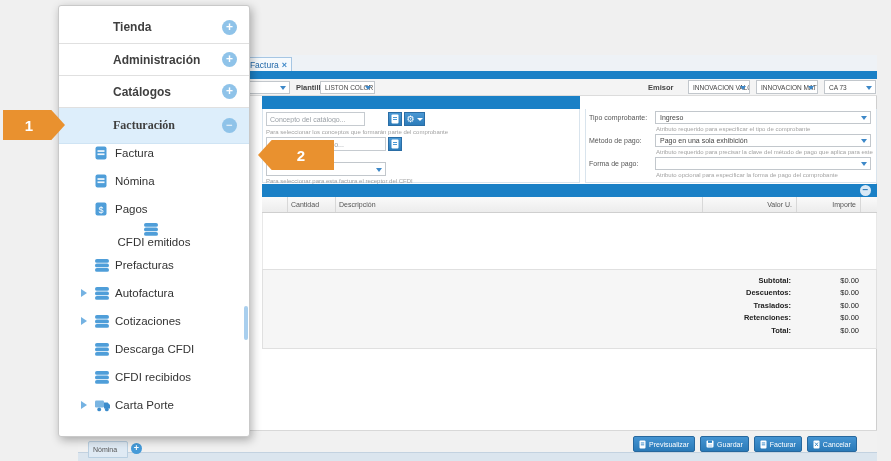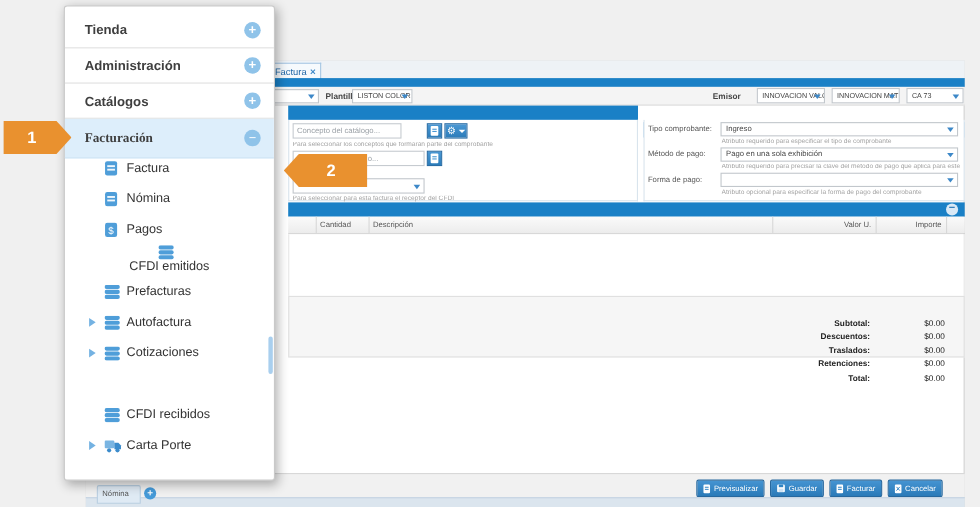--- a/index.html
+++ b/index.html
@@ -41,21 +41,21 @@
   .ttab{left:88px;top:441px;width:40px;height:17px;background:#dfeaf4;border:1px solid #b9cfe1;border-radius:2px 2px 0 0;
         font-size:7px;color:#555;display:flex;align-items:center;padding:0 4px;}
   .pluscirc{left:131px;top:443px;width:11px;height:11px;border-radius:50%;background:#459ad8;color:#fff;
         font-size:9px;line-height:10px;text-align:center;font-weight:bold;}
 
   
   .sidebar{left:58px;top:5px;width:192px;height:432px;background:#fff;border:1px solid #c9c9c9;border-radius:3px;
         box-shadow:2px 3px 10px rgba(0,0,0,.3);z-index:20;}
   .acc{position:absolute;left:0;width:190px;display:flex;align-items:center;padding:0 12px 0 18px;
         border-bottom:1px solid #e0e0e0;box-sizing:border-box;}
-  .acc .albl{flex:1;font-size:12px;font-weight:bold;color:#3f3f3f;}
+  .acc .albl{flex:1;font-size:12px;font-weight:bold;color:#3f3f3f;margin-left:36px;}
   .toggle{width:15px;height:15px;border-radius:50%;background:#8fc3e9;color:#fff;text-align:center;
         font-size:12px;line-height:14px;font-weight:bold;}
   .tg-plus::before{content:"+";}
   .tg-minus::before{content:"\2212";}
   .acc-active{background:#ddeefb;border-bottom:1px solid #cfe4f4;font-family:Liberation Serif, serif;}
   .mitem{position:absolute;left:0;width:190px;height:28px;display:flex;align-items:center;}
   .tri{width:14px;margin-left:22px;display:flex;align-items:center;}
   .tri-glyph{width:0;height:0;border-top:4px solid transparent;border-bottom:4px solid transparent;border-left:6px solid #74b2e2;}
   .micon{width:20px;display:flex;align-items:center;}
   .mlbl{font-size:11.5px;color:#333;}
@@ -164,21 +164,21 @@
   </div>
   <div class="abs colhead" style="left:262px;top:197px;width:615px;height:16px;">
     <div class="col" style="width:26px;"></div>
     <div class="col" style="width:48px;padding-left:3px;">Cantidad</div>
     <div class="col" style="width:367px;padding-left:3px;">Descripción</div>
     <div class="col" style="width:94px;justify-content:flex-end;padding-right:4px;">Valor U.</div>
     <div class="col" style="width:64px;justify-content:flex-end;padding-right:4px;">Importe</div>
     <div class="col" style="width:16px;border-right:none;"></div>
   </div>
   <div class="abs" style="left:262px;top:213px;width:615px;height:56px;background:#fff;border-left:1px solid #e8e8e8;border-right:1px solid #e8e8e8;"></div>
-  <div class="abs" style="left:262px;top:269px;width:615px;height:56px;background:#f6f6f6;border:1px solid #e0e0e0;padding-top:17px;">
+  <div class="abs" style="left:262px;top:269px;width:615px;height:80px;background:#f6f6f6;border:1px solid #e0e0e0;padding-top:4px;">
     <div class="totrow">
       <span class="tlabel">Subtotal:</span>
       <span class="tvalue">$0.00</span>
     </div>
     <div class="totrow">
       <span class="tlabel">Descuentos:</span>
       <span class="tvalue">$0.00</span>
     </div>
     <div class="totrow">
       <span class="tlabel">Traslados:</span>
@@ -325,20 +325,31 @@
         </span>
       <span class="micon">
           <svg width="14" height="13" viewBox="0 0 14 13">
             <rect y="0" width="14" height="3.8" rx="1.9" fill="#4f9ed9"></rect>
             <rect y="4.5" width="14" height="3.8" rx="1.9" fill="#4f9ed9"></rect>
             <rect y="9" width="14" height="3.8" rx="1.9" fill="#4f9ed9"></rect>
           </svg>
         </span>
       <span class="mlbl">Cotizaciones</span>
     </div>
+    <div class="mitem" style="top:329px;">
+      <span class="tri"></span>
+      <span class="micon">
+          <svg width="14" height="13" viewBox="0 0 14 13">
+            <rect y="0" width="14" height="3.8" rx="1.9" fill="#4f9ed9"></rect>
+            <rect y="4.5" width="14" height="3.8" rx="1.9" fill="#4f9ed9"></rect>
+            <rect y="9" width="14" height="3.8" rx="1.9" fill="#4f9ed9"></rect>
+          </svg>
+        </span>
+      <span class="mlbl">Descarga CFDI</span>
+    </div>
     <div class="mitem" style="top:357px;">
       <span class="tri"></span>
       <span class="micon">
           <svg width="14" height="13" viewBox="0 0 14 13">
             <rect y="0" width="14" height="3.8" rx="1.9" fill="#4f9ed9"></rect>
             <rect y="4.5" width="14" height="3.8" rx="1.9" fill="#4f9ed9"></rect>
             <rect y="9" width="14" height="3.8" rx="1.9" fill="#4f9ed9"></rect>
           </svg>
         </span>
       <span class="mlbl">CFDI recibidos</span>

